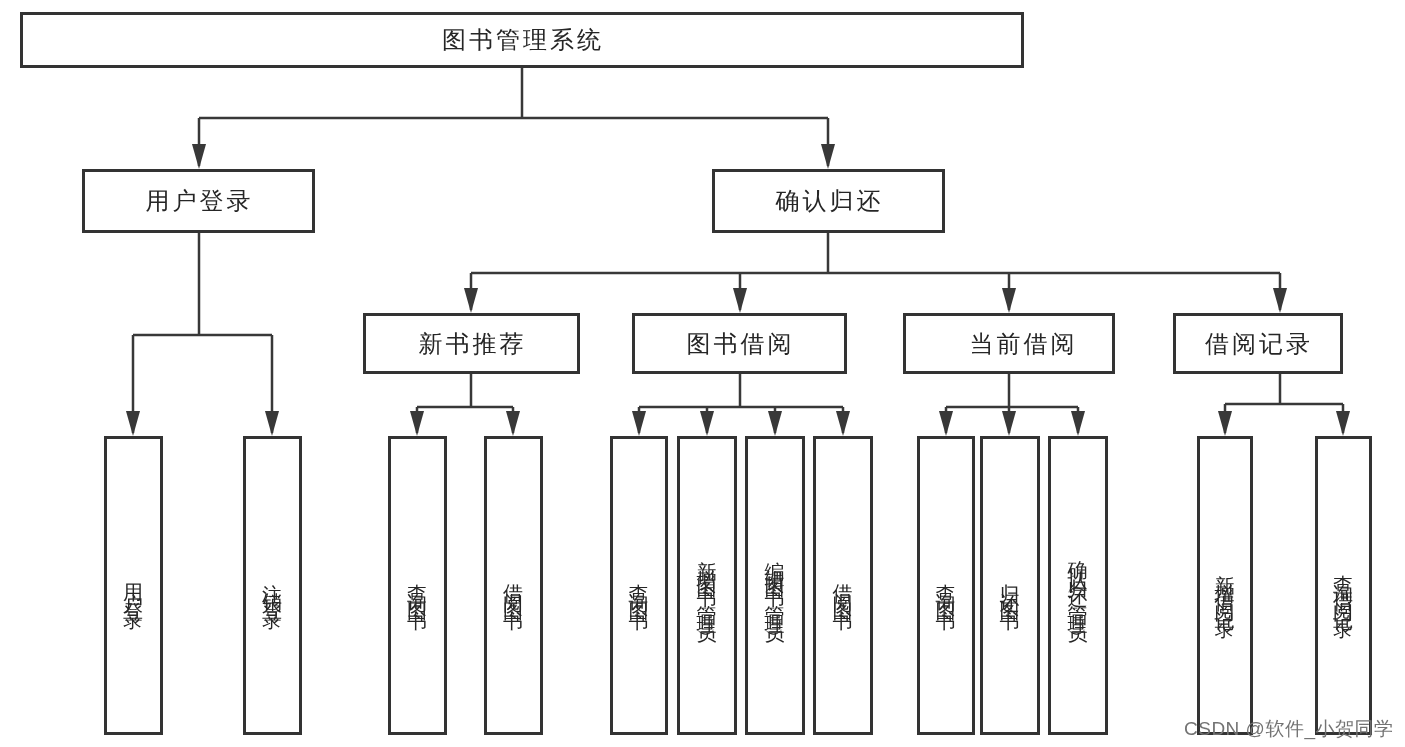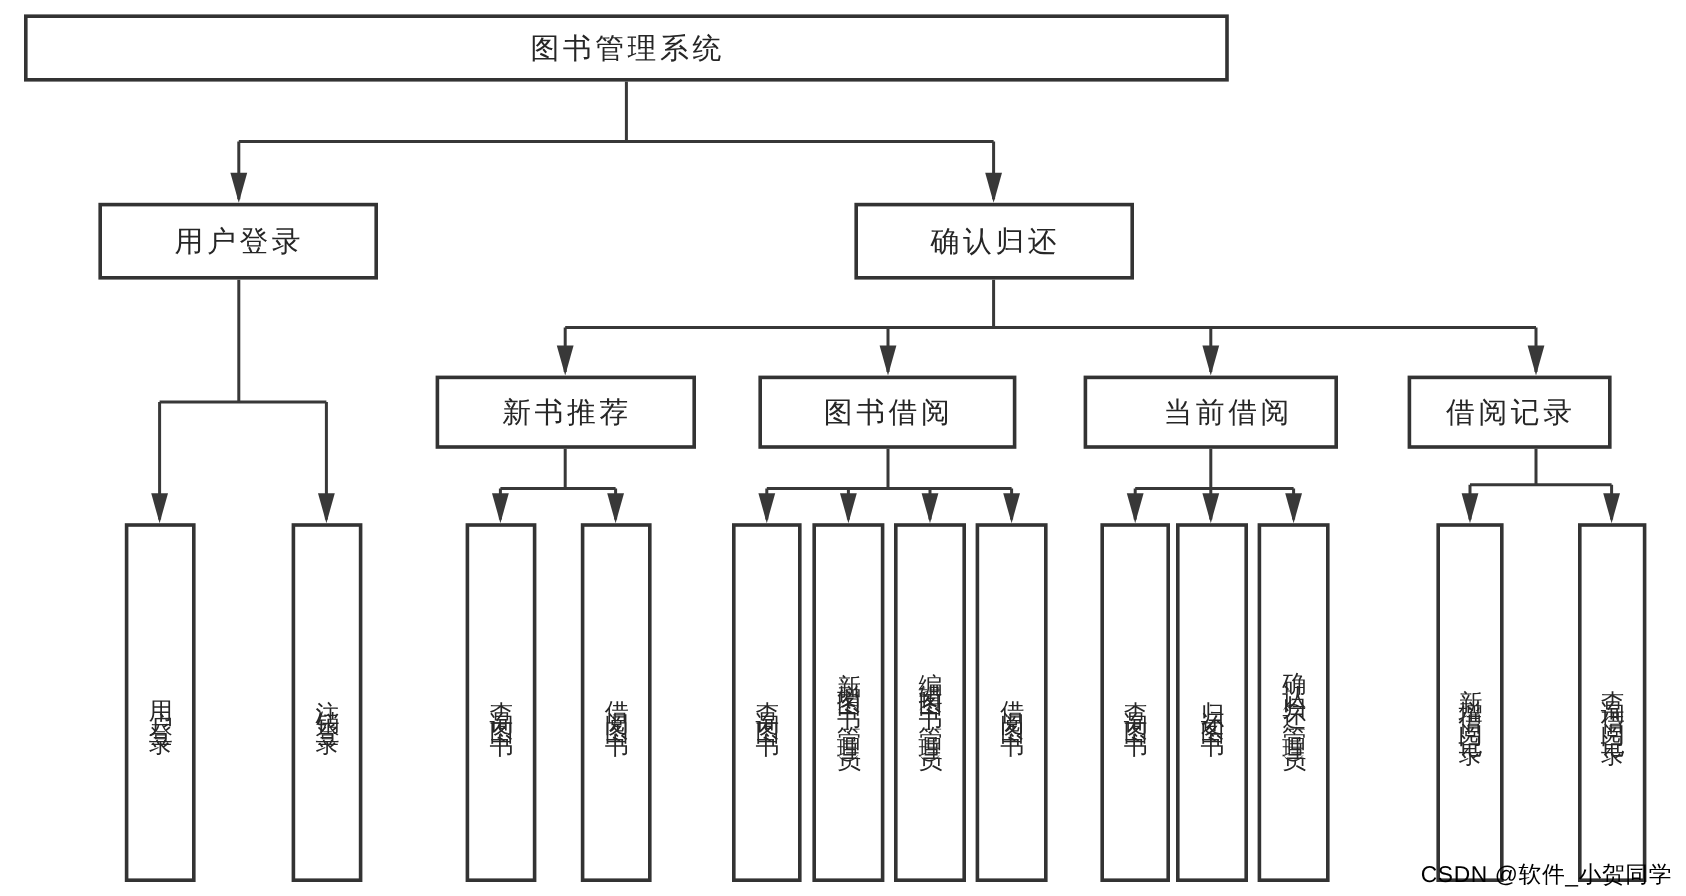--- a/index.html
+++ b/index.html
@@ -14,21 +14,21 @@
   }
   .h-box{font-size:24px;letter-spacing:3px;}
   .h-box .lbl{transform:translateX(1px);white-space:nowrap;}
   .v-box{font-size:20px;}
   .v-box .lbl{
     writing-mode:vertical-rl;text-orientation:mixed;letter-spacing:9px;
     line-height:1;white-space:nowrap;
   }
   .watermark{
     position:absolute;left:1184px;top:716px;z-index:3;
-    font-size:19px;letter-spacing:0.5px;color:#000000;white-space:nowrap;
+    font-size:19px;letter-spacing:0.5px;color:#737373;white-space:nowrap;
   }
 </style>
 </head>
 <body>
 
 <div class="stage">
 
   <svg class="connectors" width="1405" height="747" viewBox="0 0 1405 747" aria-hidden="true">
     <path fill="none" stroke="#383838" stroke-width="2.5" d="
       M522 67 V118

